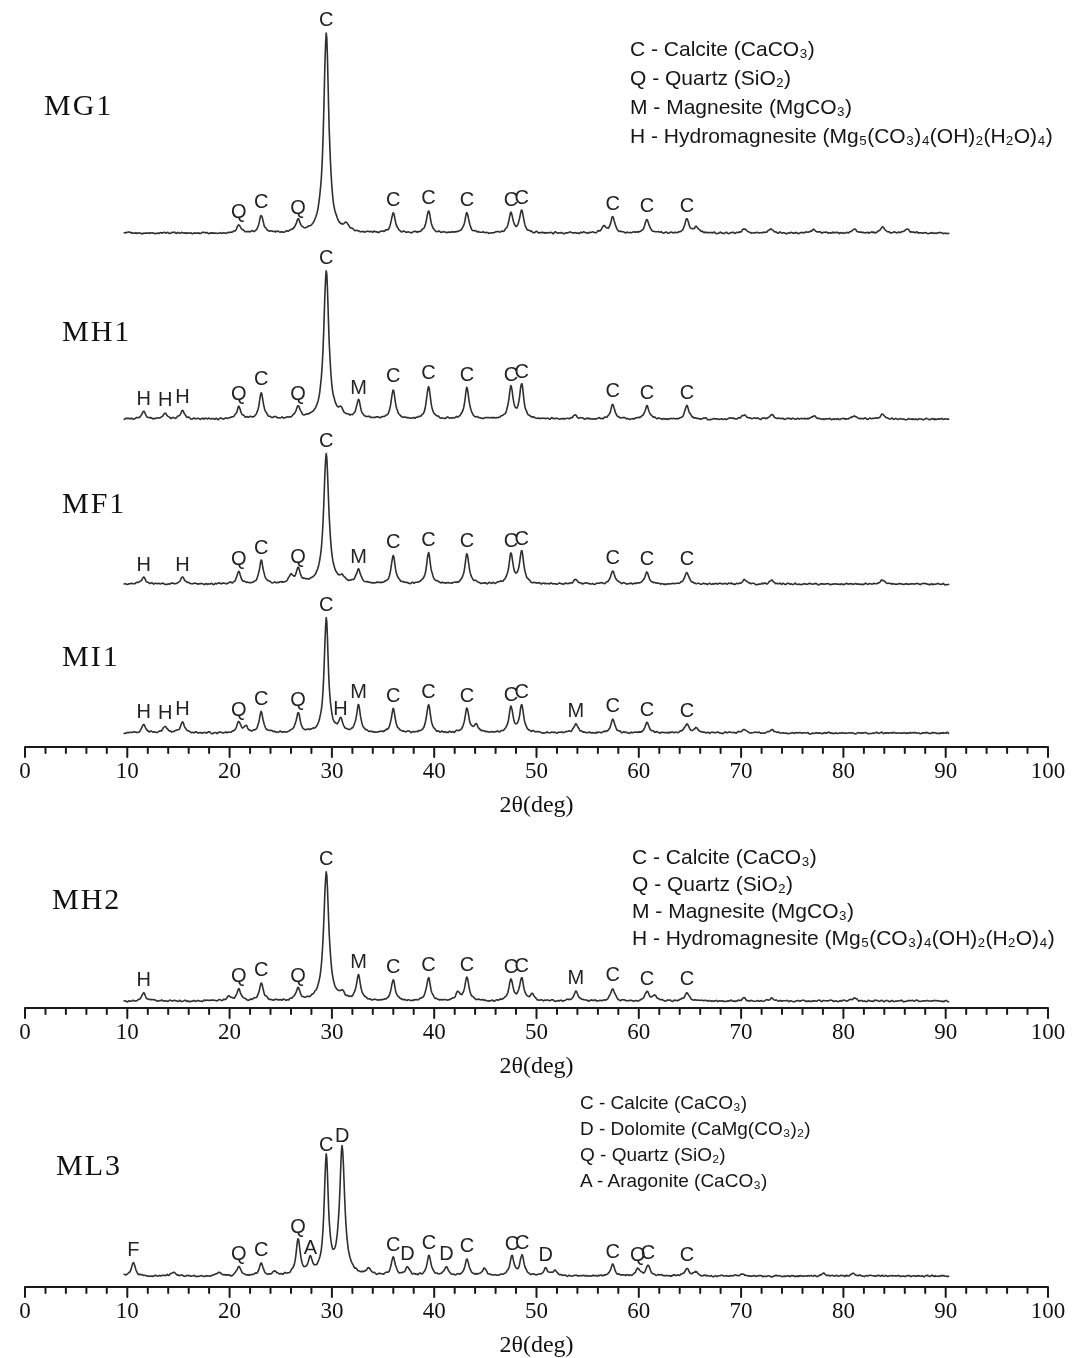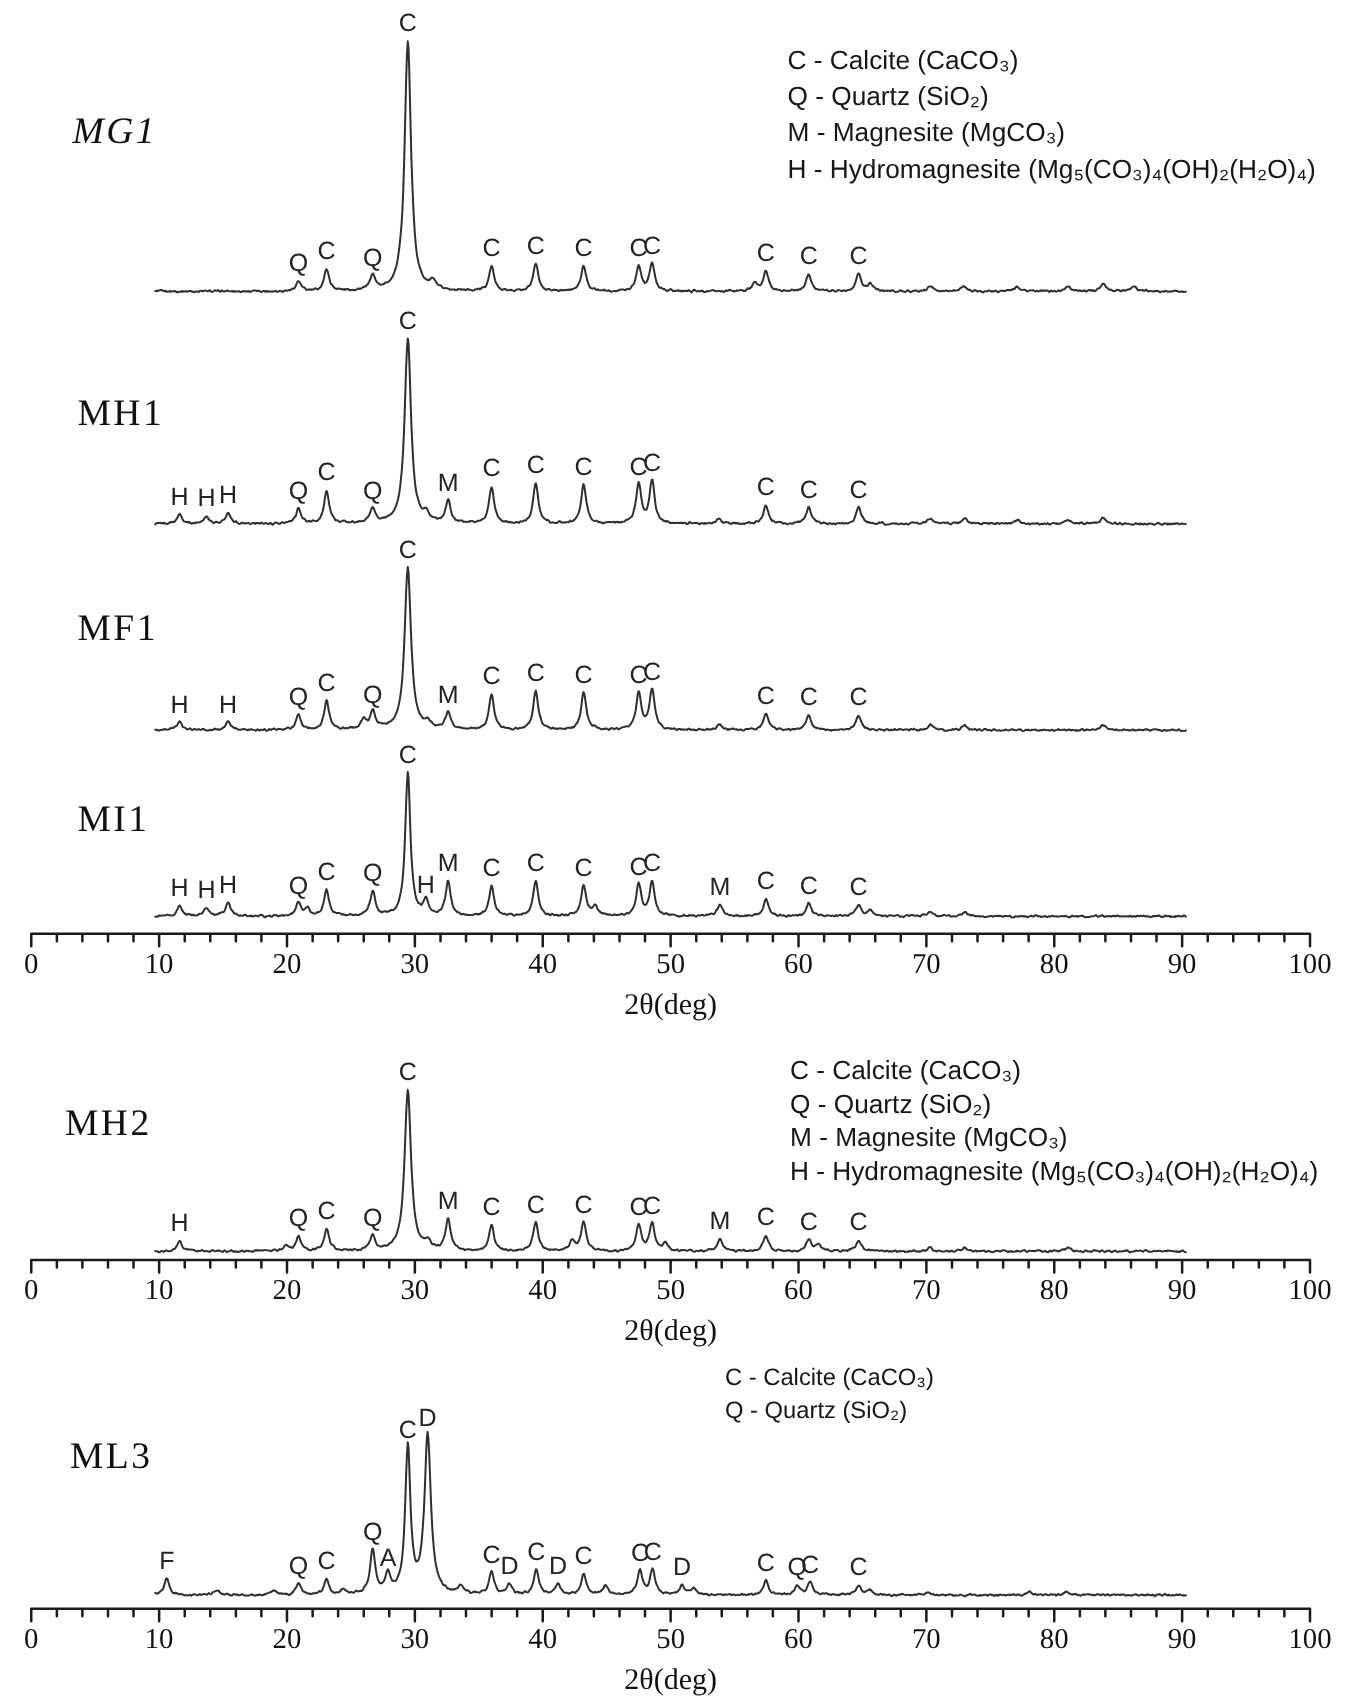--- a/index.html
+++ b/index.html
@@ -61,21 +61,21 @@
       <div class="tick" style="left: 229.6px; top: 1298px;">20</div>
       <div class="tick" style="left: 331.9px; top: 1298px;">30</div>
       <div class="tick" style="left: 434.2px; top: 1298px;">40</div>
       <div class="tick" style="left: 536.5px; top: 1298px;">50</div>
       <div class="tick" style="left: 638.8px; top: 1298px;">60</div>
       <div class="tick" style="left: 741.1px; top: 1298px;">70</div>
       <div class="tick" style="left: 843.4px; top: 1298px;">80</div>
       <div class="tick" style="left: 945.7px; top: 1298px;">90</div>
       <div class="tick" style="left: 1048px; top: 1298px;">100</div>
       <div class="xlabel" style="left: 536.5px; top: 1331px;">2θ(deg)</div>
-      <div class="sample" style="left: 58px; top: 88px; font-style: italic;">MG1</div>
+      <div class="sample" style="left: 44px; top: 88px;">MG1</div>
       <div class="pk" style="left: 238.807px; top: 200px;">Q</div>
       <div class="pk" style="left: 261.313px; top: 190px;">C</div>
       <div class="pk" style="left: 298.141px; top: 196px;">Q</div>
       <div class="pk" style="left: 326.274px; top: 8px;">C</div>
       <div class="pk" style="left: 393.28px; top: 188px;">C</div>
       <div class="pk" style="left: 428.574px; top: 186px;">C</div>
       <div class="pk" style="left: 466.936px; top: 188px;">C</div>
       <div class="pk" style="left: 510.925px; top: 188px;">C</div>
       <div class="pk" style="left: 521.667px; top: 186px;">C</div>
       <div class="pk" style="left: 612.713px; top: 192px;">C</div>
@@ -176,16 +176,18 @@
         <div class="legline">H - Hydromagnesite (Mg₅(CO₃)₄(OH)₂(H₂O)₄)</div>
       </div>
       <div class="legend" style="left: 632px; top: 843px; line-height: 27px; font-size: 21px;">
         <div class="legline">C - Calcite (CaCO₃)</div>
         <div class="legline">Q - Quartz (SiO₂)</div>
         <div class="legline">M - Magnesite (MgCO₃)</div>
         <div class="legline">H - Hydromagnesite (Mg₅(CO₃)₄(OH)₂(H₂O)₄)</div>
       </div>
       <div class="legend" style="left: 580px; top: 1090px; line-height: 26px; font-size: 19px;">
         <div class="legline">C - Calcite (CaCO₃)</div>
+        <div class="legline">D - Dolomite (CaMg(CO₃)₂)</div>
         <div class="legline">Q - Quartz (SiO₂)</div>
+        <div class="legline">A - Aragonite (CaCO₃)</div>
       </div>
     </div>
 </div>
 
 </body></html>

